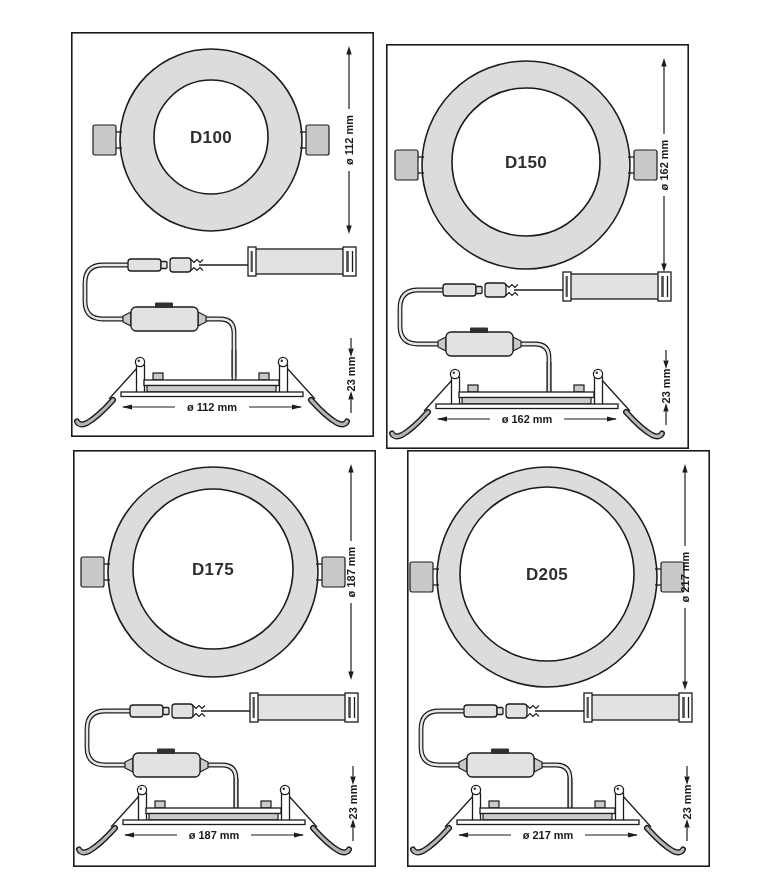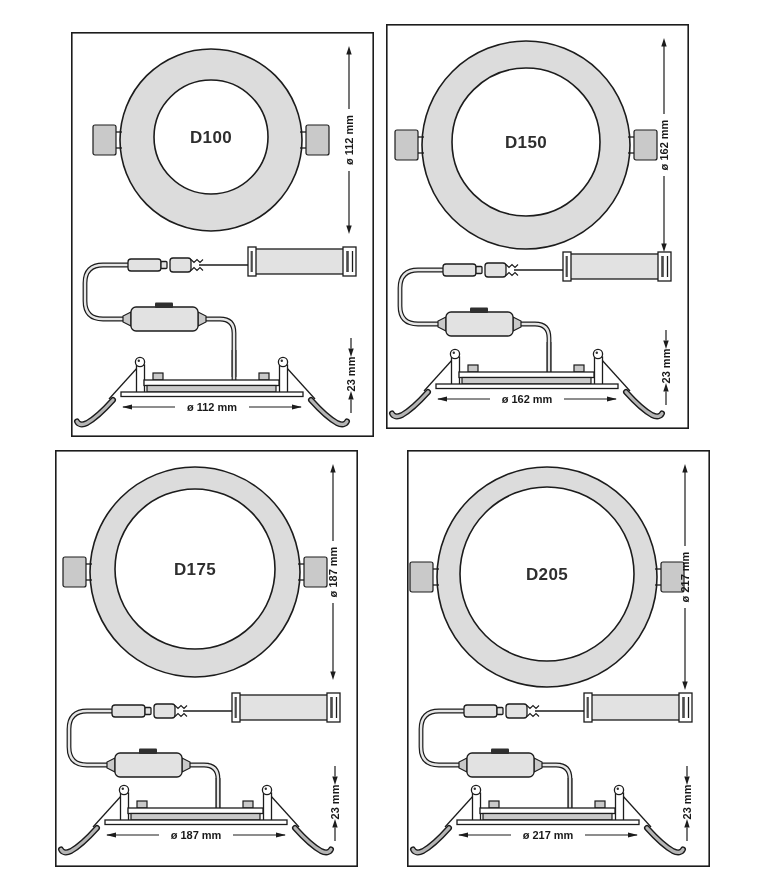--- a/index.html
+++ b/index.html
@@ -120,21 +120,21 @@
       </g>
       <g>
         <use href="#drv"></use>
         <use href="#pan"></use>
         <text class="dim" x="141" y="379" text-anchor="middle">ø 112 mm</text>
         <text class="dim" x="280" y="342" dy="3.8" text-anchor="middle" transform="rotate(-90 280 342)">23 mm</text>
       </g>
     </svg>
   </figure>
 
-  <figure class="quad" style="left:386px;top:24px">
+  <figure class="quad" style="left:386px;top:44px">
     <svg viewBox="0 0 303 405" width="303" height="405">
       <rect class="frame" x="0.8" y="0.8" width="301.4" height="403.4"></rect>
       <g>
         <circle class="ring" cx="140" cy="121" r="104"></circle>
         <circle class="lens" cx="140" cy="118" r="74"></circle>
         <use href="#clipL" transform="translate(9,121)"></use>
         <use href="#clipR" transform="translate(248,121)"></use>
         <text class="model" x="140" y="118" dy="6" text-anchor="middle">D150</text>
       </g>
       <g>
@@ -146,21 +146,21 @@
       </g>
       <g>
         <use href="#drv" transform="translate(0,13)"></use>
         <use href="#pan"></use>
         <text class="dim" x="141" y="379" text-anchor="middle">ø 162 mm</text>
         <text class="dim" x="280" y="342" dy="3.8" text-anchor="middle" transform="rotate(-90 280 342)">23 mm</text>
       </g>
     </svg>
   </figure>
 
-  <figure class="quad" style="left:55px;top:450px">
+  <figure class="quad" style="left:73px;top:450px">
     <svg viewBox="0 0 303 417" width="303" height="417">
       <rect class="frame" x="0.8" y="0.8" width="301.4" height="415.4"></rect>
       <g>
         <circle class="ring" cx="140" cy="122" r="105"></circle>
         <circle class="lens" cx="140" cy="119" r="80"></circle>
         <use href="#clipL" transform="translate(8,122)"></use>
         <use href="#clipR" transform="translate(249,122)"></use>
         <text class="model" x="140" y="119" dy="6" text-anchor="middle">D175</text>
       </g>
       <g>

